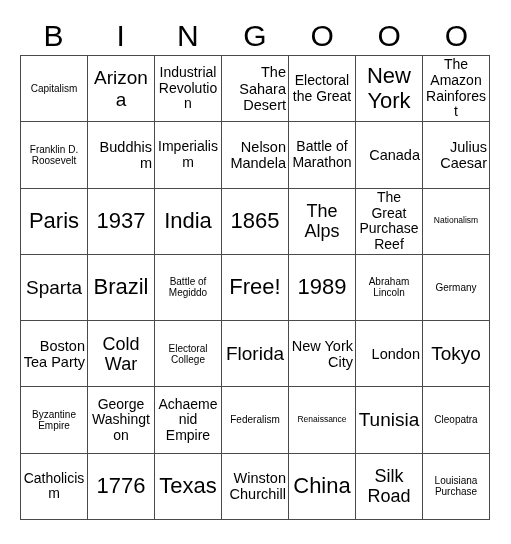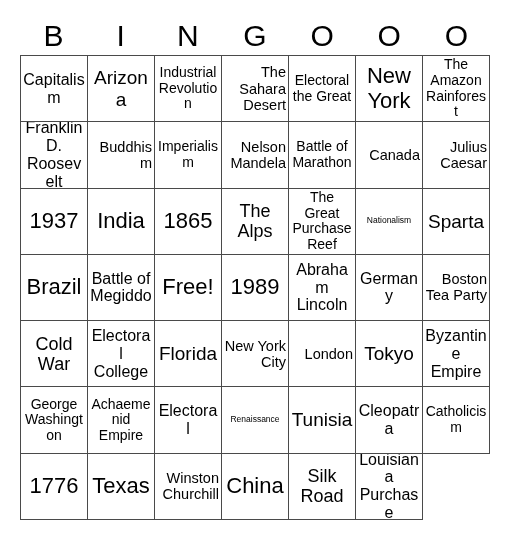--- a/index.html
+++ b/index.html
@@ -68,21 +68,21 @@
     display: block;
     width: 100%;
     line-height: 1.12;
     word-wrap: break-word;
     color: #000000;
   }
   .fs-xxl .txt { font-size: 18px; }
   .fs-xl  .txt { font-size: 22px; }
   .fs-lg  .txt { font-size: 19px; }
   .fs-md  .txt { font-size: 14.5px; text-align: right; }
-  .fs-sm  .txt { font-size: 16px; }
+  .fs-sm  .txt { font-size: 10px; }
   .fs-xs  .txt { font-size: 14px; }
   .fs-xxs .txt { font-size: 8.5px; }
 </style>
 </head>
 <body>
 
 <div id="card">
 
   <div id="header-row">
       <div class="header-letter">B</div>
@@ -131,20 +131,23 @@
       <div class="cell fs-xs">
         <span class="txt">Battle of Marathon</span>
       </div>
       <div class="cell fs-md">
         <span class="txt">Canada</span>
       </div>
       <div class="cell fs-md">
         <span class="txt">Julius Caesar</span>
       </div>
       <div class="cell fs-xl">
+        <span class="txt">Paris</span>
+      </div>
+      <div class="cell fs-xl">
         <span class="txt">1937</span>
       </div>
       <div class="cell fs-xl">
         <span class="txt">India</span>
       </div>
       <div class="cell fs-xl">
         <span class="txt">1865</span>
       </div>
       <div class="cell fs-xxl">
         <span class="txt">The Alps</span>
@@ -200,21 +203,21 @@
       <div class="cell fs-sm">
         <span class="txt">Byzantine Empire</span>
       </div>
       <div class="cell fs-xs">
         <span class="txt">George Washington</span>
       </div>
       <div class="cell fs-xs">
         <span class="txt">Achaemenid Empire</span>
       </div>
       <div class="cell fs-sm">
-        <span class="txt">Electoral</span>
+        <span class="txt">Federalism</span>
       </div>
       <div class="cell fs-xxs">
         <span class="txt">Renaissance</span>
       </div>
       <div class="cell fs-lg">
         <span class="txt">Tunisia</span>
       </div>
       <div class="cell fs-sm">
         <span class="txt">Cleopatra</span>
       </div>

